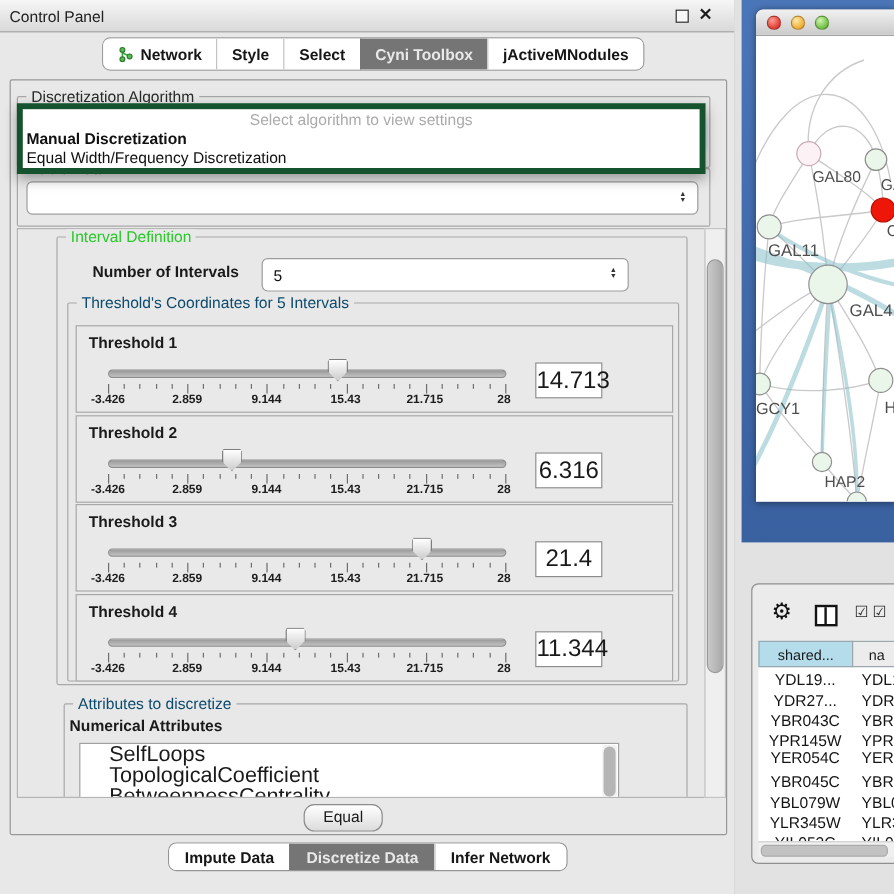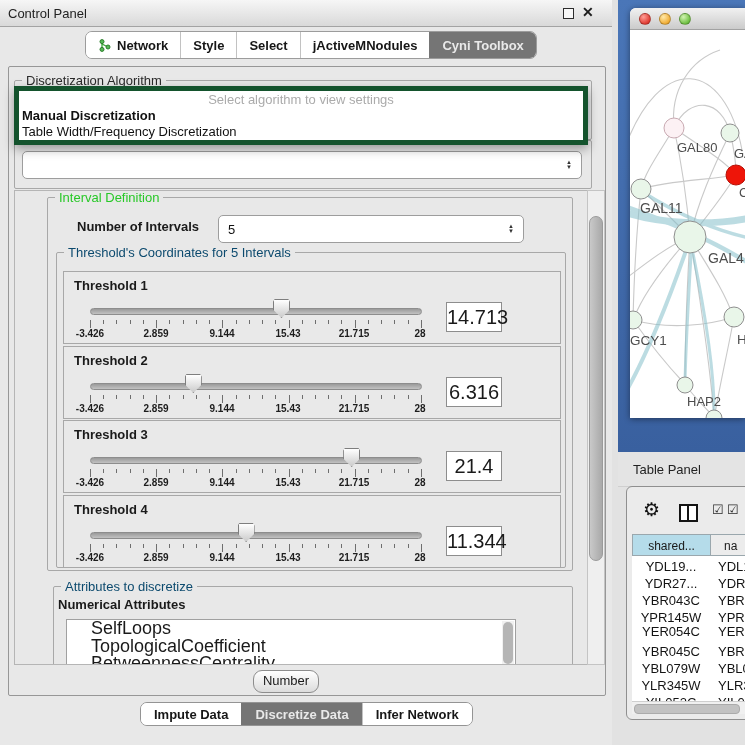--- a/index.html
+++ b/index.html
@@ -132,39 +132,39 @@
         <circle cx="10" cy="8" r="2" fill="#57b957" stroke="#2c7e2c"></circle>
       </svg>
       <span>Network</span>
     </div>
     <div class="seg">
         <span>Style</span>
       </div>
     <div class="seg">
         <span>Select</span>
       </div>
+    <div class="seg sel">
+        <span>Cyni Toolbox</span>
+      </div>
     <div class="seg">
         <span>jActiveMNodules</span>
-      </div>
-    <div class="seg sel">
-        <span>Cyni Toolbox</span>
       </div>
   </div>
 
   <div class="abs outer-panel"></div>
 
   <div class="group" style="left:14px;top:80px;width:576px;height:58px;">
     <span class="legend dark">Discretization Algorithm</span>
   </div>
   <div class="abs algo-combo"></div>
 
   <div class="abs popup">
     <div class="prompt">Select algorithm to view settings</div>
     <div class="opt hl">Manual Discretization</div>
-    <div class="opt">Table Width/Frequency Discretization</div>
+    <div class="opt">Equal Width/Frequency Discretization</div>
   </div>
 
   <div class="group" style="left:14px;top:140px;width:576px;height:47px;">
     <span class="legend dark">Table Data</span>
   </div>
   <div class="combo" style="left:22px;top:151px;width:540px;height:26px;">
     <span class="spin">
         <span>▲</span>
         <span>▼</span>
       </span>
@@ -364,21 +364,21 @@
             <div class="thumb"></div>
           </div>
       </div>
     </div>
   </div>
 
   <div class="abs vsb">
       <div class="thumb"></div>
     </div>
 
-  <div class="abs apply-btn">Number</div>
+  <div class="abs apply-btn">Equal</div>
 
   <div class="abs btabbar">
     <div class="seg">
         <span>Impute Data</span>
       </div>
     <div class="seg sel">
         <span>Discretize Data</span>
       </div>
     <div class="seg">
         <span>Infer Network</span>
@@ -449,23 +449,20 @@
           <text x="10" y="183" font-size="14">GAL11</text>
           <text x="78" y="233" font-size="14">GAL4</text>
           <text x="0" y="315" font-size="13.5">GCY1</text>
           <text x="107" y="314" font-size="13.5">H</text>
           <text x="57" y="376">HAP2</text>
         </g>
       </svg>
     </div>
   </div>
 
-  <div class="abs tp-bar">
-    <span class="t">Table Panel</span>
-  </div>
 
   <div class="abs tp-win"></div>
   <div class="gear abs">⚙</div>
   <div class="split-ico abs"></div>
   <div class="chk" style="left:712px;top:502px;">☑</div>
   <div class="chk" style="left:727px;top:502px;">☑</div>
 
   <div class="grid abs">
     <div class="gh c1">shared...</div>
     <div class="gh c2">na</div>

